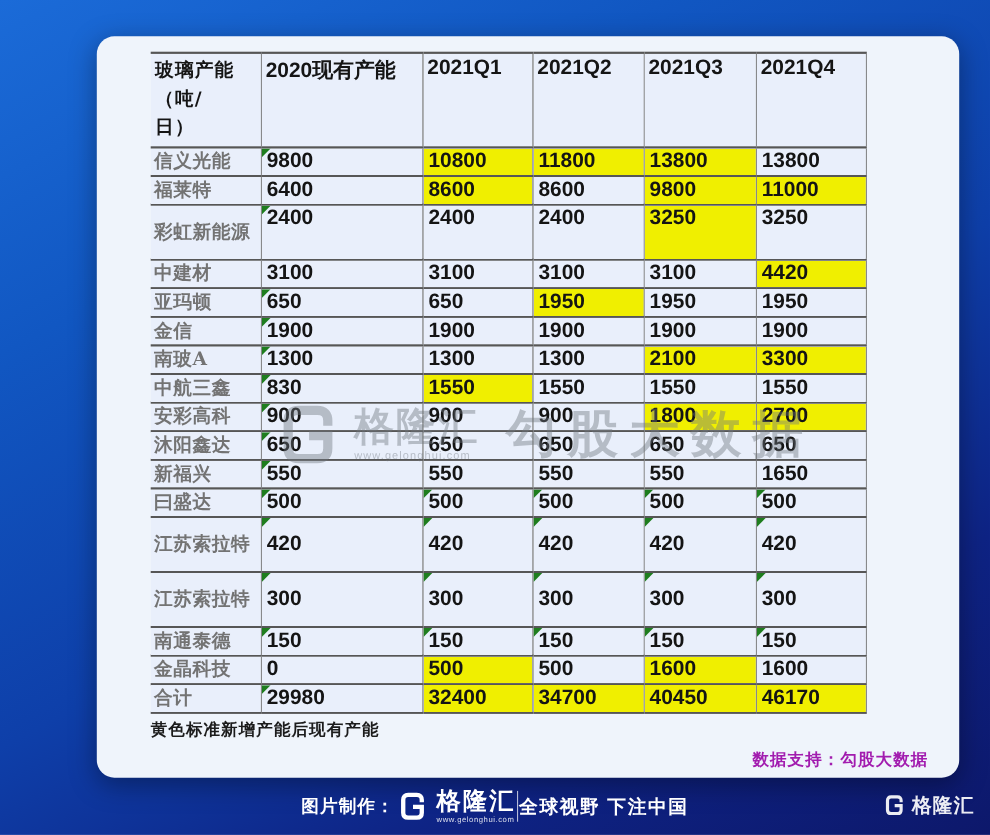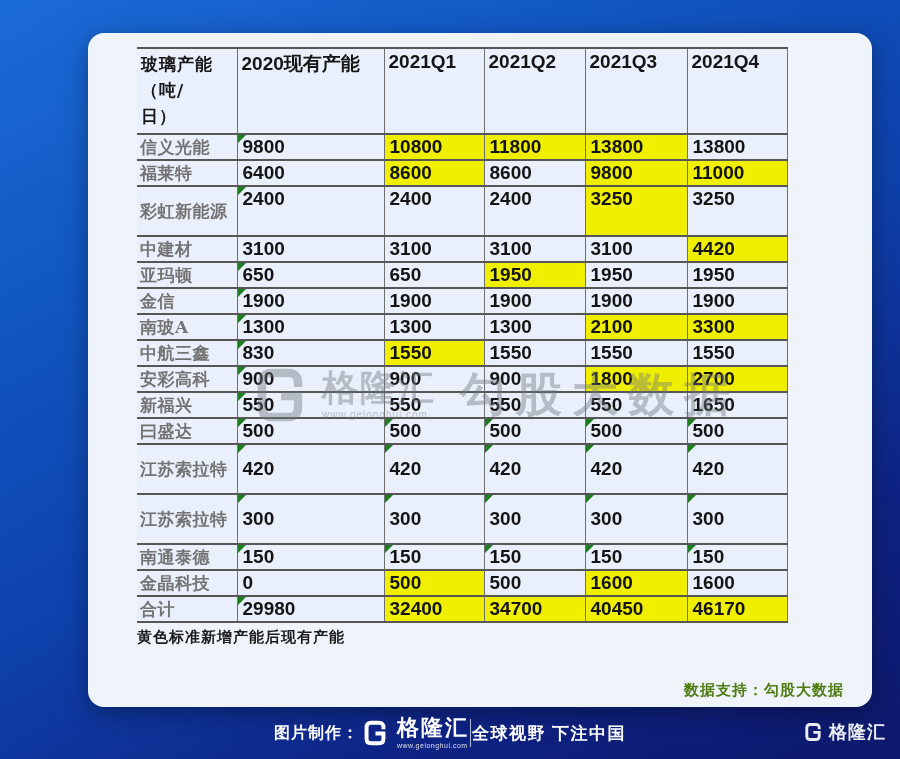--- a/index.html
+++ b/index.html
@@ -43,21 +43,21 @@
   .cap tr.vtop td.num-cell{vertical-align:top;line-height:24px;}
   .cap td.yellow{background:#f0ef00;}
   .corner{position:absolute;top:0;left:0;width:0;height:0;
     border-top:8px solid #1e7d1e;border-right:8px solid transparent;}
   .note{
     margin-top:5px;font-family:"DejaVu Serif",serif;font-weight:600;
     font-size:15px;color:#1c1c1c;letter-spacing:1px;
   }
   .support{
     position:absolute;right:28px;bottom:7px;
-    font-size:15px;font-weight:bold;color:#4d7c0f;letter-spacing:1px;
+    font-size:15px;font-weight:bold;color:#a21caf;letter-spacing:1px;
   }
   
   .watermark{
     position:absolute;left:160px;top:330px;display:flex;align-items:center;gap:10px;
     color:#70777f;opacity:.42;pointer-events:none;z-index:5;
   }
   .watermark .glyph{width:64px;height:64px;}
   .wm-brandcol{display:flex;flex-direction:column;line-height:1;}
   .wm-brand{font-size:36px;font-weight:bold;letter-spacing:2px;}
   .wm-url{font-size:10px;margin-top:4px;letter-spacing:1px;}
@@ -176,20 +176,28 @@
           </tr>
           <tr>
             <td class="name-cell">安彩高科</td>
             <td class="num-cell"><span class="corner"></span><span>900</span></td>
             <td class="num-cell"><span>900</span></td>
             <td class="num-cell"><span>900</span></td>
             <td class="num-cell yellow"><span>1800</span></td>
             <td class="num-cell yellow"><span>2700</span></td>
           </tr>
           <tr>
+            <td class="name-cell">沐阳鑫达</td>
+            <td class="num-cell"><span class="corner"></span><span>650</span></td>
+            <td class="num-cell"><span>650</span></td>
+            <td class="num-cell"><span>650</span></td>
+            <td class="num-cell"><span>650</span></td>
+            <td class="num-cell"><span>650</span></td>
+          </tr>
+          <tr>
             <td class="name-cell">新福兴</td>
             <td class="num-cell"><span class="corner"></span><span>550</span></td>
             <td class="num-cell"><span>550</span></td>
             <td class="num-cell"><span>550</span></td>
             <td class="num-cell"><span>550</span></td>
             <td class="num-cell"><span>1650</span></td>
           </tr>
           <tr>
             <td class="name-cell">曰盛达</td>
             <td class="num-cell"><span class="corner"></span><span>500</span></td>

